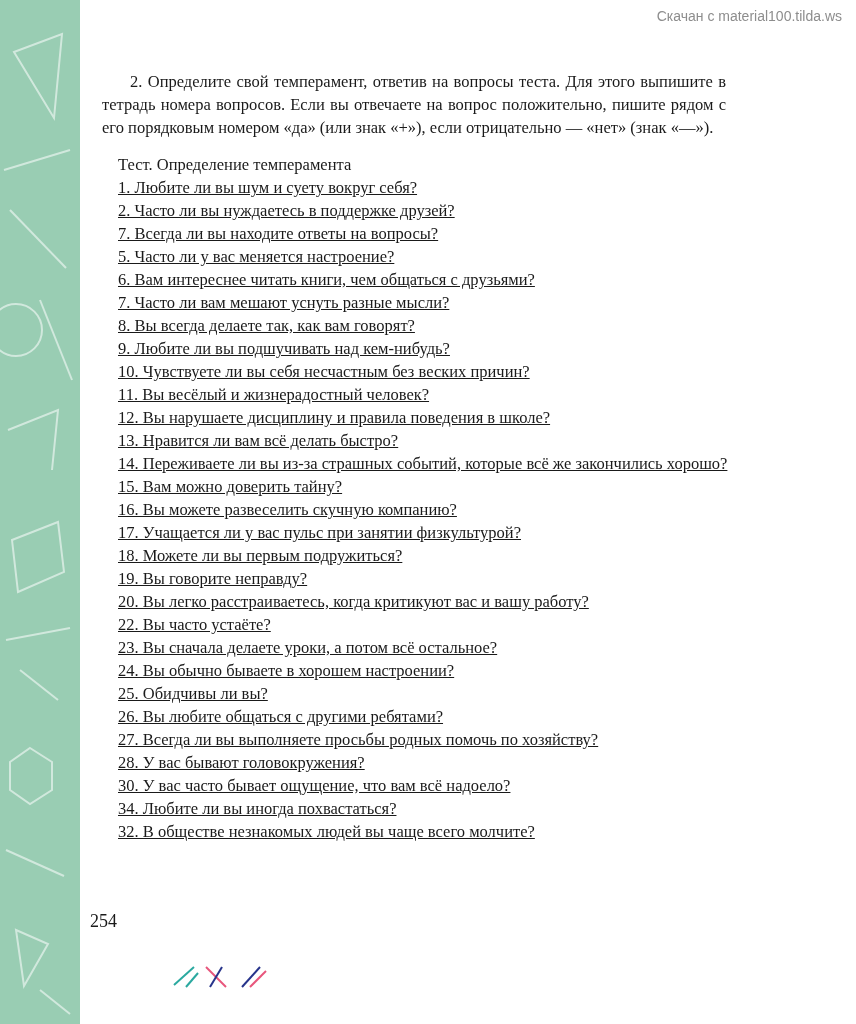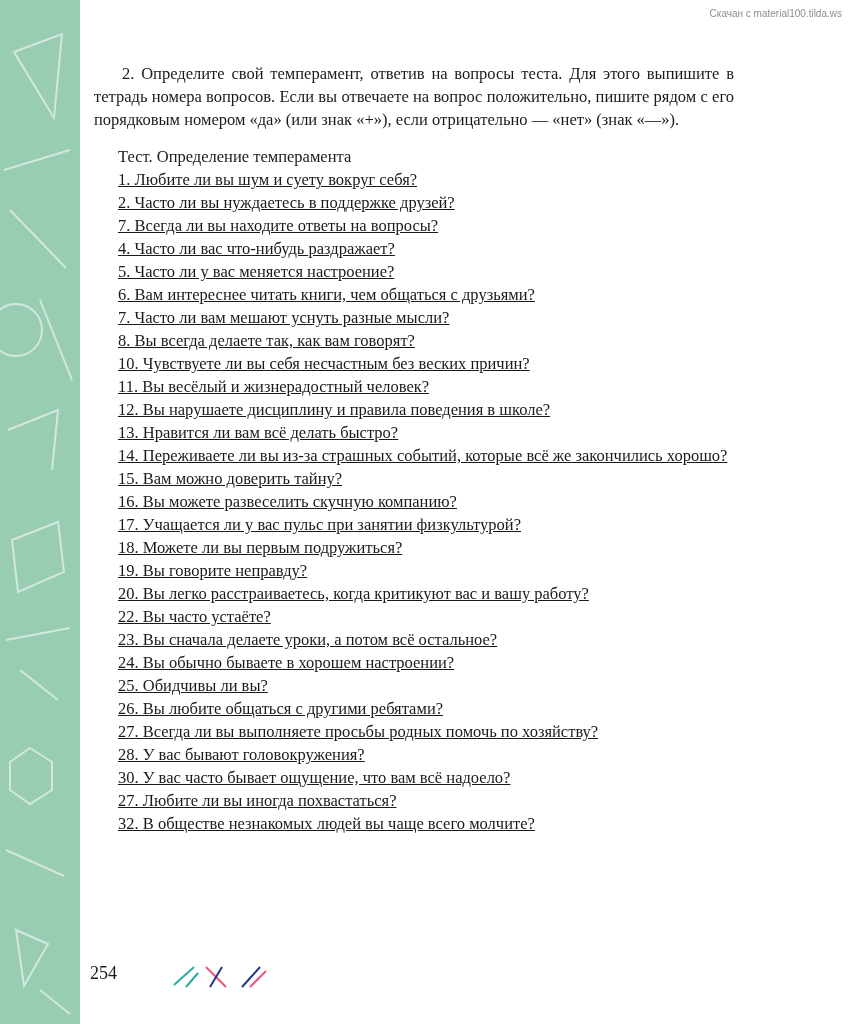--- a/index.html
+++ b/index.html
@@ -19,38 +19,38 @@
     position:absolute;left:111px;top:4px;width:37px;height:37px;
     background:#52b99c;
   }
   .page{
     position:absolute;left:80px;top:0;width:776px;height:1024px;
     background:#ffffff;border-top-left-radius:26px;
   }
   .watermark{
     position:absolute;top:8px;right:14px;
     font-family:"Liberation Sans", sans-serif;
-    font-size:10px;color:#8d8d8d;
+    font-size:14px;color:#8d8d8d;
   }
   .content{
     position:absolute;left:90px;top:58px;width:648px;
     font-size:16.5px;line-height:23px;
   }
   .intro{
-    margin:4px;text-indent:28px;text-align:justify;
+    margin:12px;text-indent:28px;text-align:justify;
   }
   .test-heading{
     margin:14px 0 0 0;text-indent:28px;font-weight:normal;font-size:16.5px;line-height:23px;
   }
   .questions{margin:0;padding:0;}
   .q{
     margin:0;text-indent:28px;text-align:left;text-decoration:underline;
   }
   .page-number{
-    position:absolute;left:90px;top:963px;
+    position:absolute;left:90px;top:911px;
     font-size:18px;color:#1a1a1a;
   }
   .bottom-doodles{
     position:absolute;left:172px;top:963px;
   }
   svg{display:block;}
 </style>
 </head>
 <body>
 
@@ -80,45 +80,45 @@
 
 <div class="watermark">Скачан с material100.tilda.ws</div>
 
 <div class="content">
   <p class="intro">2. Определите свой темперамент, ответив на вопросы теста. Для этого выпишите в тетрадь номера вопросов. Если вы отвечаете на вопрос положительно, пишите рядом с его порядковым номером «да» (или знак «+»), если отрицательно — «нет» (знак «—»).</p>
   <p class="test-heading">Тест. Определение темперамента</p>
   <div class="questions">
       <p class="q">1. Любите ли вы шум и суету вокруг себя?</p>
       <p class="q">2. Часто ли вы нуждаетесь в поддержке друзей?</p>
       <p class="q">7. Всегда ли вы находите ответы на вопросы?</p>
-      <p class="q">4. Часто ли вас что-нибудь раздражает?</p>
       <p class="q">5. Часто ли у вас меняется настроение?</p>
       <p class="q">6. Вам интереснее читать книги, чем общаться с друзьями?</p>
       <p class="q">7. Часто ли вам мешают уснуть разные мысли?</p>
       <p class="q">8. Вы всегда делаете так, как вам говорят?</p>
+      <p class="q">9. Любите ли вы подшучивать над кем-нибудь?</p>
       <p class="q">10. Чувствуете ли вы себя несчастным без веских причин?</p>
       <p class="q">11. Вы весёлый и жизнерадостный человек?</p>
       <p class="q">12. Вы нарушаете дисциплину и правила поведения в школе?</p>
       <p class="q">13. Нравится ли вам всё делать быстро?</p>
       <p class="q">14. Переживаете ли вы из-за страшных событий, которые всё же закончились хорошо?</p>
       <p class="q">15. Вам можно доверить тайну?</p>
       <p class="q">16. Вы можете развеселить скучную компанию?</p>
       <p class="q">17. Учащается ли у вас пульс при занятии физкультурой?</p>
       <p class="q">18. Можете ли вы первым подружиться?</p>
       <p class="q">19. Вы говорите неправду?</p>
       <p class="q">20. Вы легко расстраиваетесь, когда критикуют вас и вашу работу?</p>
       <p class="q">22. Вы часто устаёте?</p>
       <p class="q">23. Вы сначала делаете уроки, а потом всё остальное?</p>
       <p class="q">24. Вы обычно бываете в хорошем настроении?</p>
       <p class="q">25. Обидчивы ли вы?</p>
       <p class="q">26. Вы любите общаться с другими ребятами?</p>
       <p class="q">27. Всегда ли вы выполняете просьбы родных помочь по хозяйству?</p>
       <p class="q">28. У вас бывают головокружения?</p>
       <p class="q">30. У вас часто бывает ощущение, что вам всё надоело?</p>
-      <p class="q">27. Любите ли вы иногда похвастаться?</p>
+      <p class="q">34. Любите ли вы иногда похвастаться?</p>
       <p class="q">32. В обществе незнакомых людей вы чаще всего молчите?</p>
     </div>
 </div>
 
 <div class="page-number">254</div>
 
 <div class="bottom-doodles">
   <svg width="120" height="30" viewBox="0 0 120 30">
     <line x1="2" y1="22" x2="22" y2="4" stroke="#2ba9a0" stroke-width="2"></line>
     <line x1="14" y1="24" x2="26" y2="10" stroke="#2ba9a0" stroke-width="2"></line>

